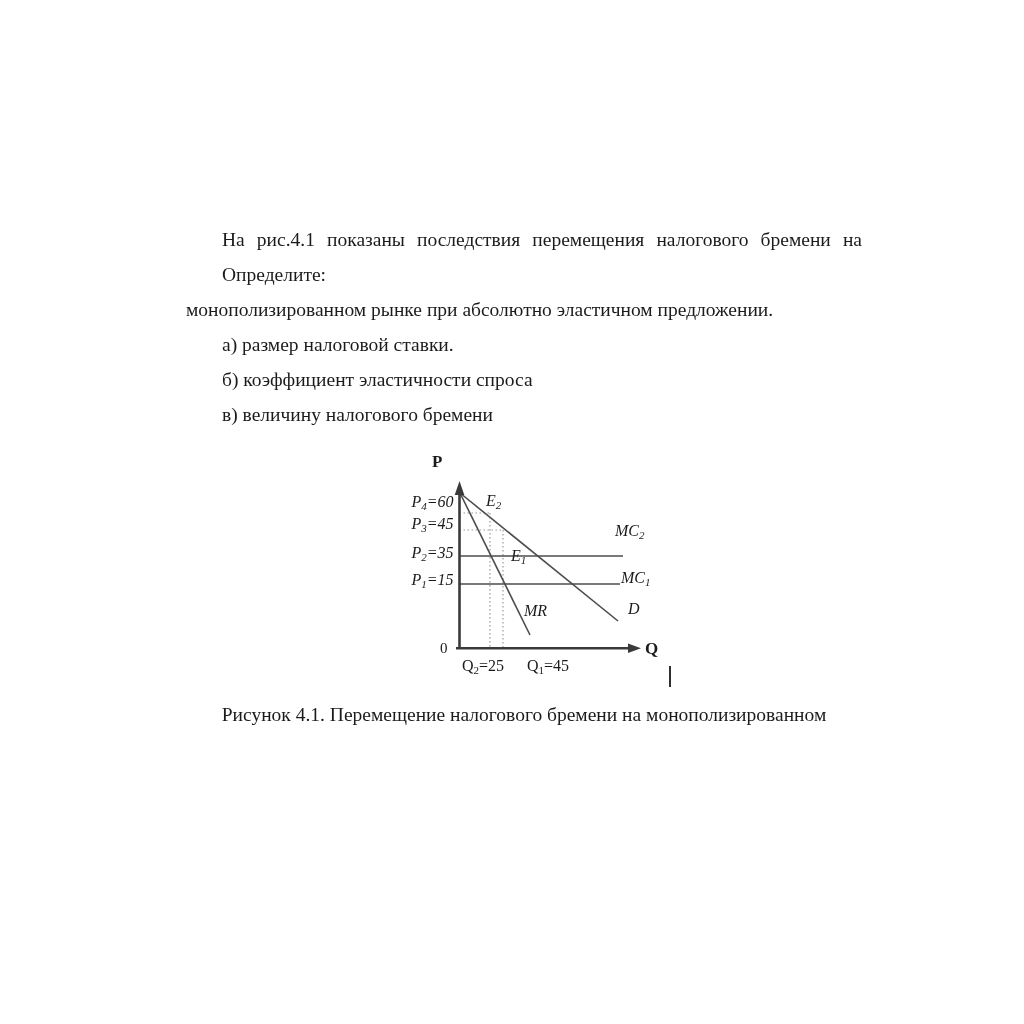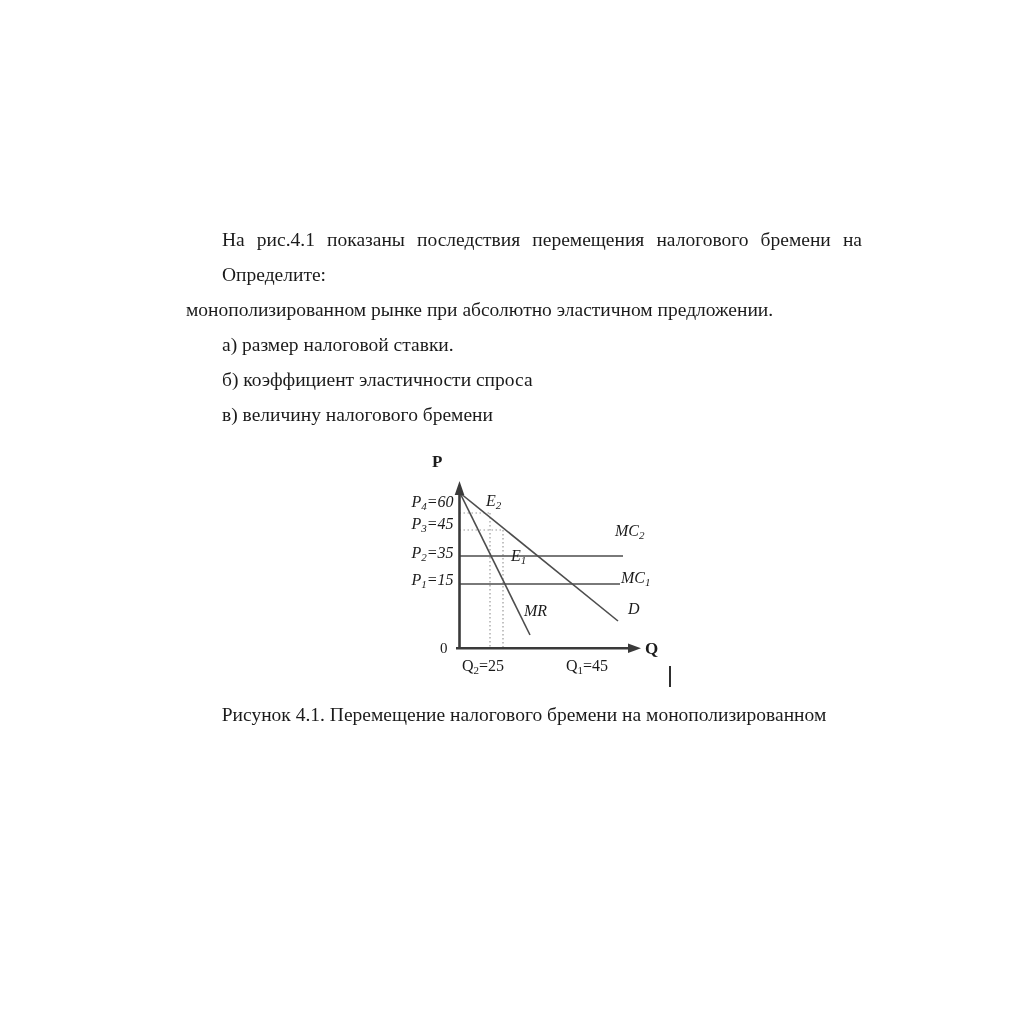--- a/index.html
+++ b/index.html
@@ -112,21 +112,21 @@
 
   <div class="flabel it" style="left:486px; top:492px;"><span>E</span><sub class="it">2</sub></div>
   <div class="flabel it" style="left:511px; top:511px;margin-top:36px;"><span>E</span><sub class="it">1</sub></div>
 
   <div class="flabel it" style="left:615px; top:522px;"><span>MC</span><sub class="it">2</sub></div>
   <div class="flabel it" style="left:621px; top:569px;"><span>MC</span><sub class="it">1</sub></div>
   <div class="flabel it" style="left:524px; top:602px;"><span>MR</span></div>
   <div class="flabel it" style="left:628px; top:600px;"><span>D</span></div>
 
   <div class="flabel" style="left:462px; top:657px;"><span>Q</span><sub>2</sub><span>=25</span></div>
-  <div class="flabel" style="left:527px; top:657px;margin-left:39px;"><span>Q</span><sub>1</sub><span>=45</span></div>
+  <div class="flabel" style="left:527px; top:657px;"><span>Q</span><sub>1</sub><span>=45</span></div>
 
   <div class="cursor-mark"></div>
 
   <div class="caption">
     <div>Рисунок 4.1. Перемещение налогового бремени на монополизированном</div>
   </div>
 
 </div>
 
 </body></html>

